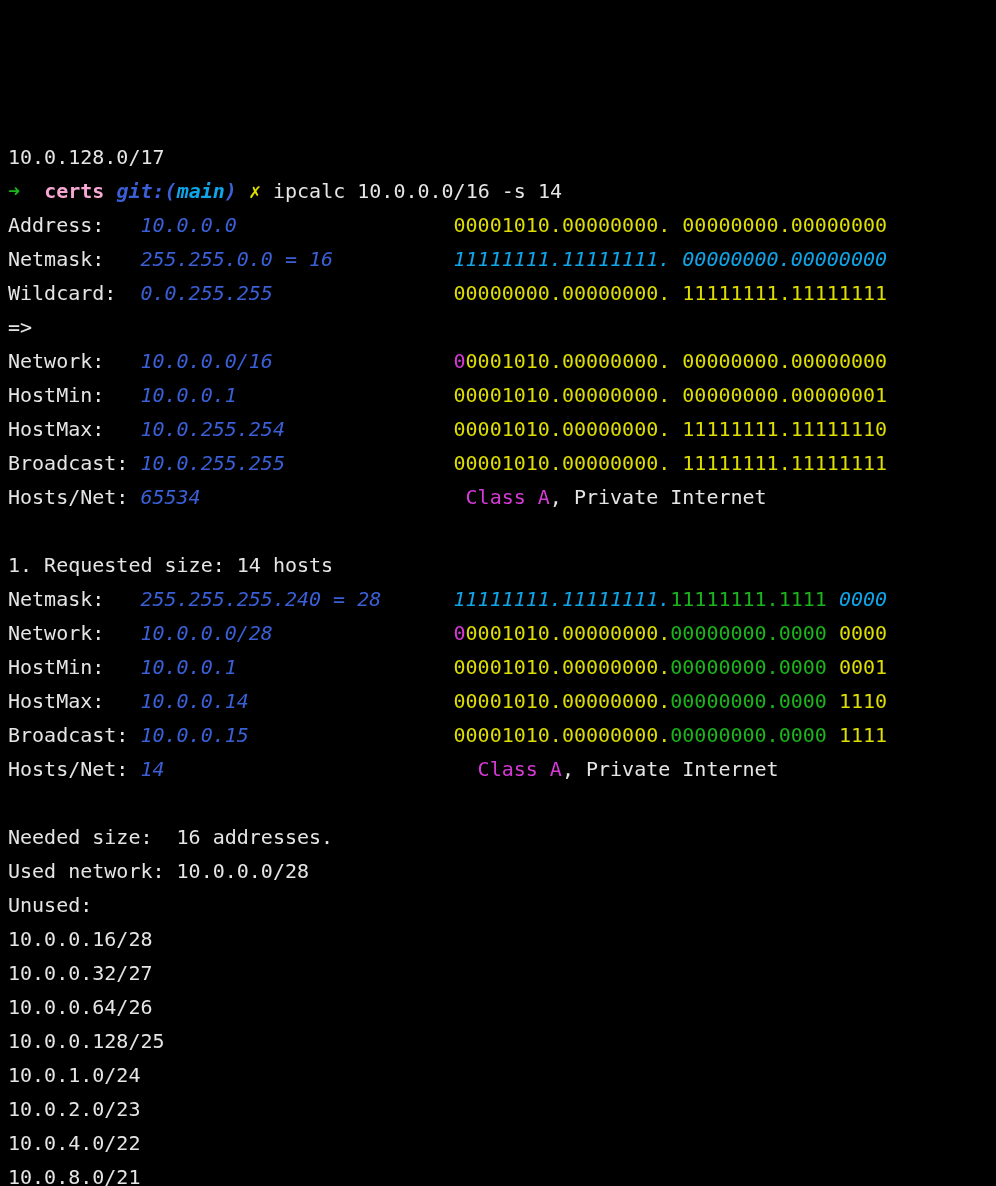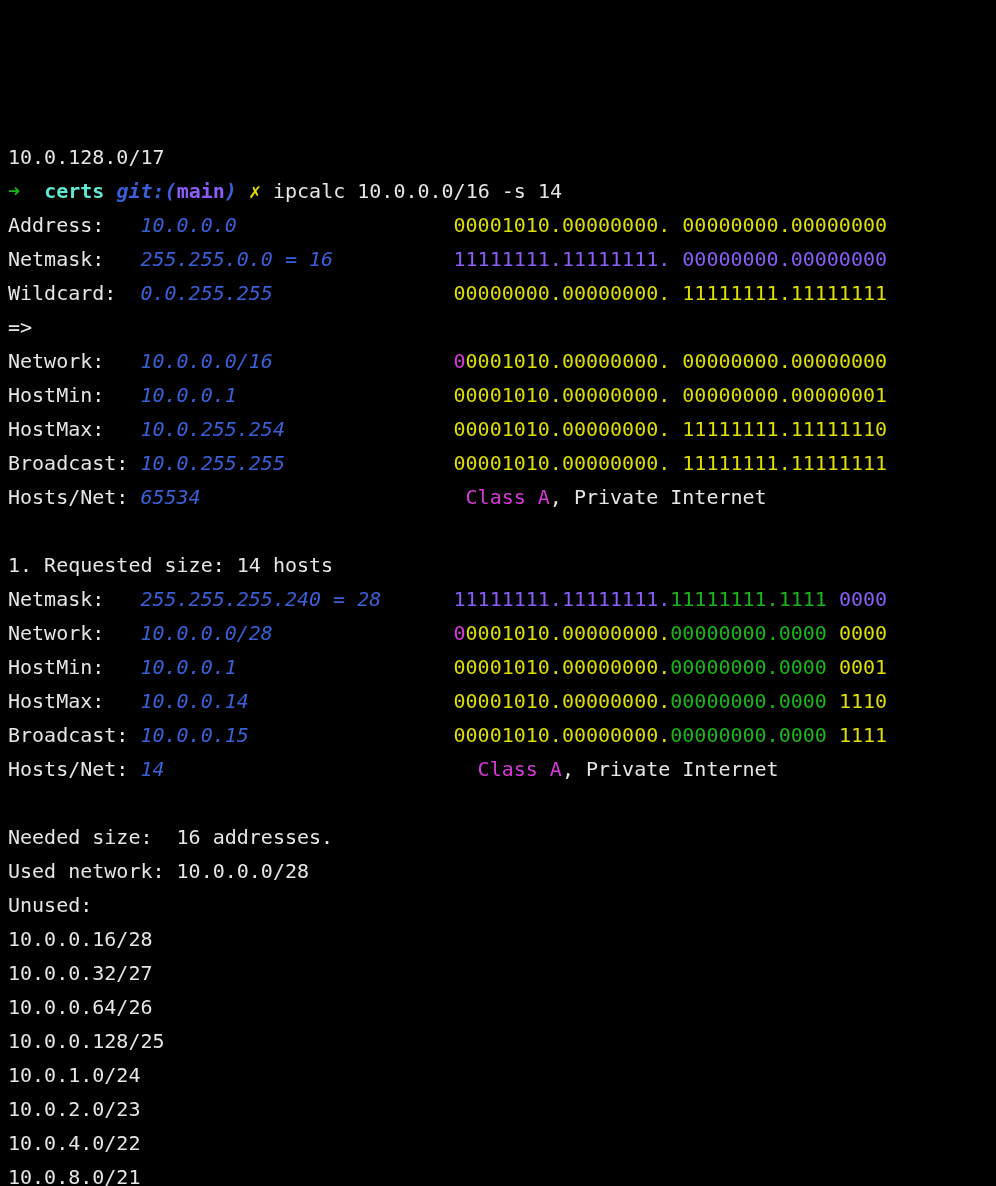--- a/index.html
+++ b/index.html
@@ -10,23 +10,23 @@
     line-height: 1.7;
     margin: 0;
     padding: 4px 8px;
     white-space: pre;
     width: 996px;
     box-sizing: border-box;
   }
   .white  { color: #e5e5e5; }
   .blue   { color: #3a5fd6; font-style: italic; }
   .green  { color: #1ab51a; }
-  .red    { color: #8b5cf6; }
+  .red    { color: #0ea5e9; font-style: italic; }
   .yellow { color: #dede00; }
-  .cyan   { color: #5eead4; }
+  .cyan   { color: #f9a8d4; }
   .pink   { color: #d63ad6; }
   .arrow  { color: #1ab51a; font-weight: bold; }
   .bold   { font-weight: bold; }
   .line   { display: block; }
 </style>
 </head>
 <body>
 
 
 

